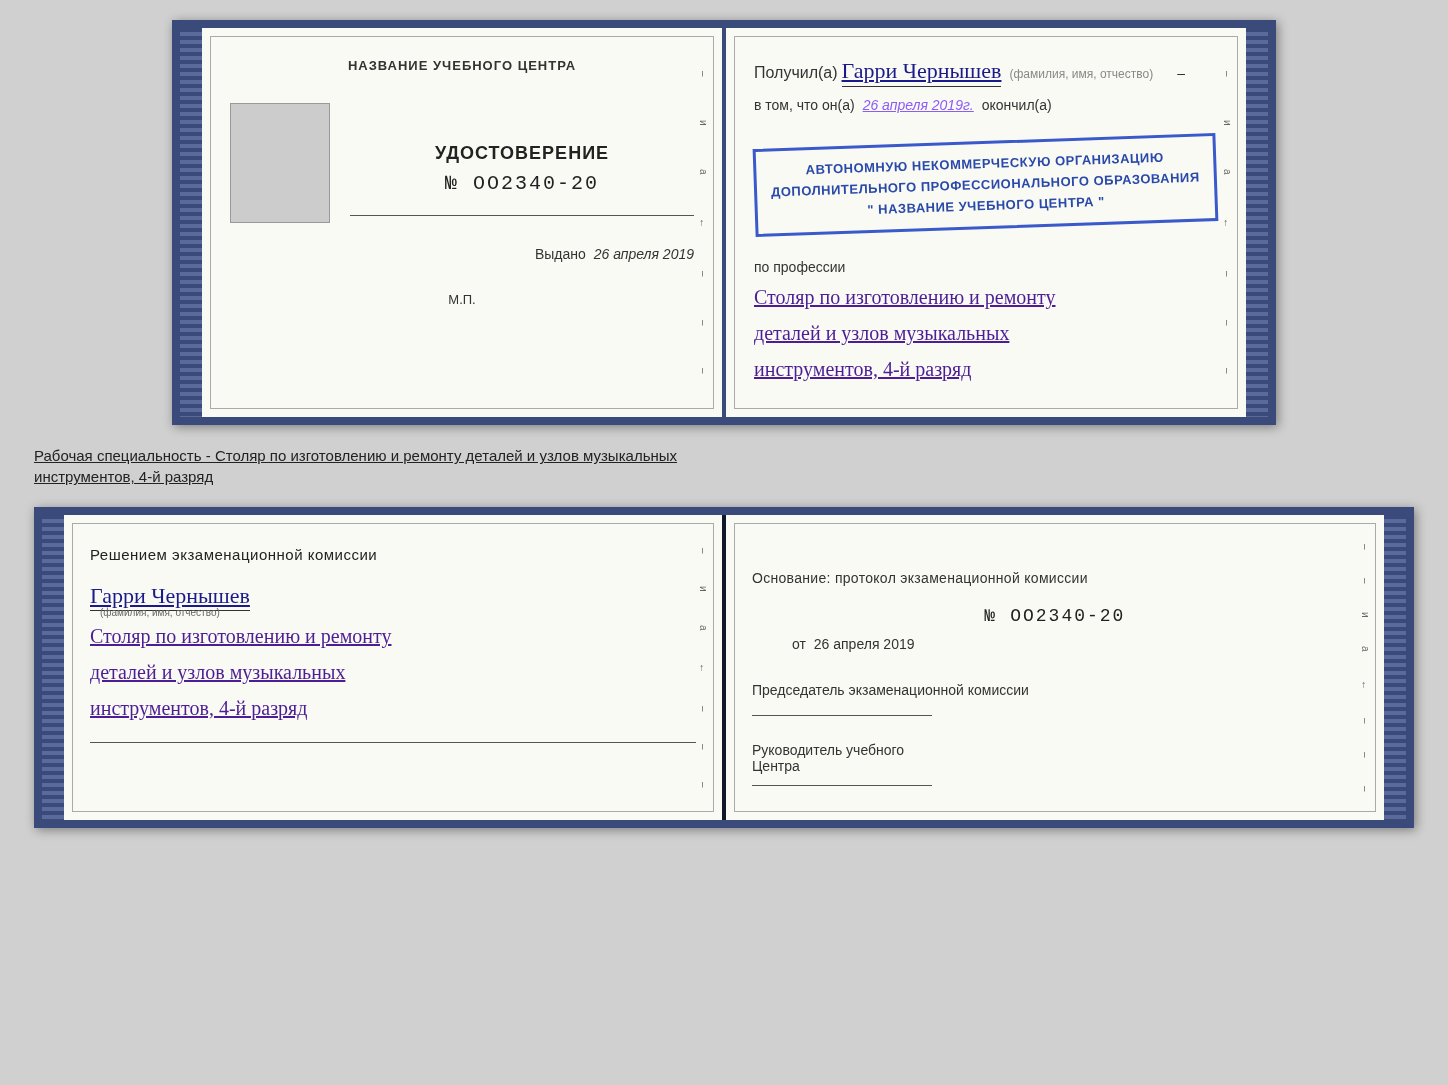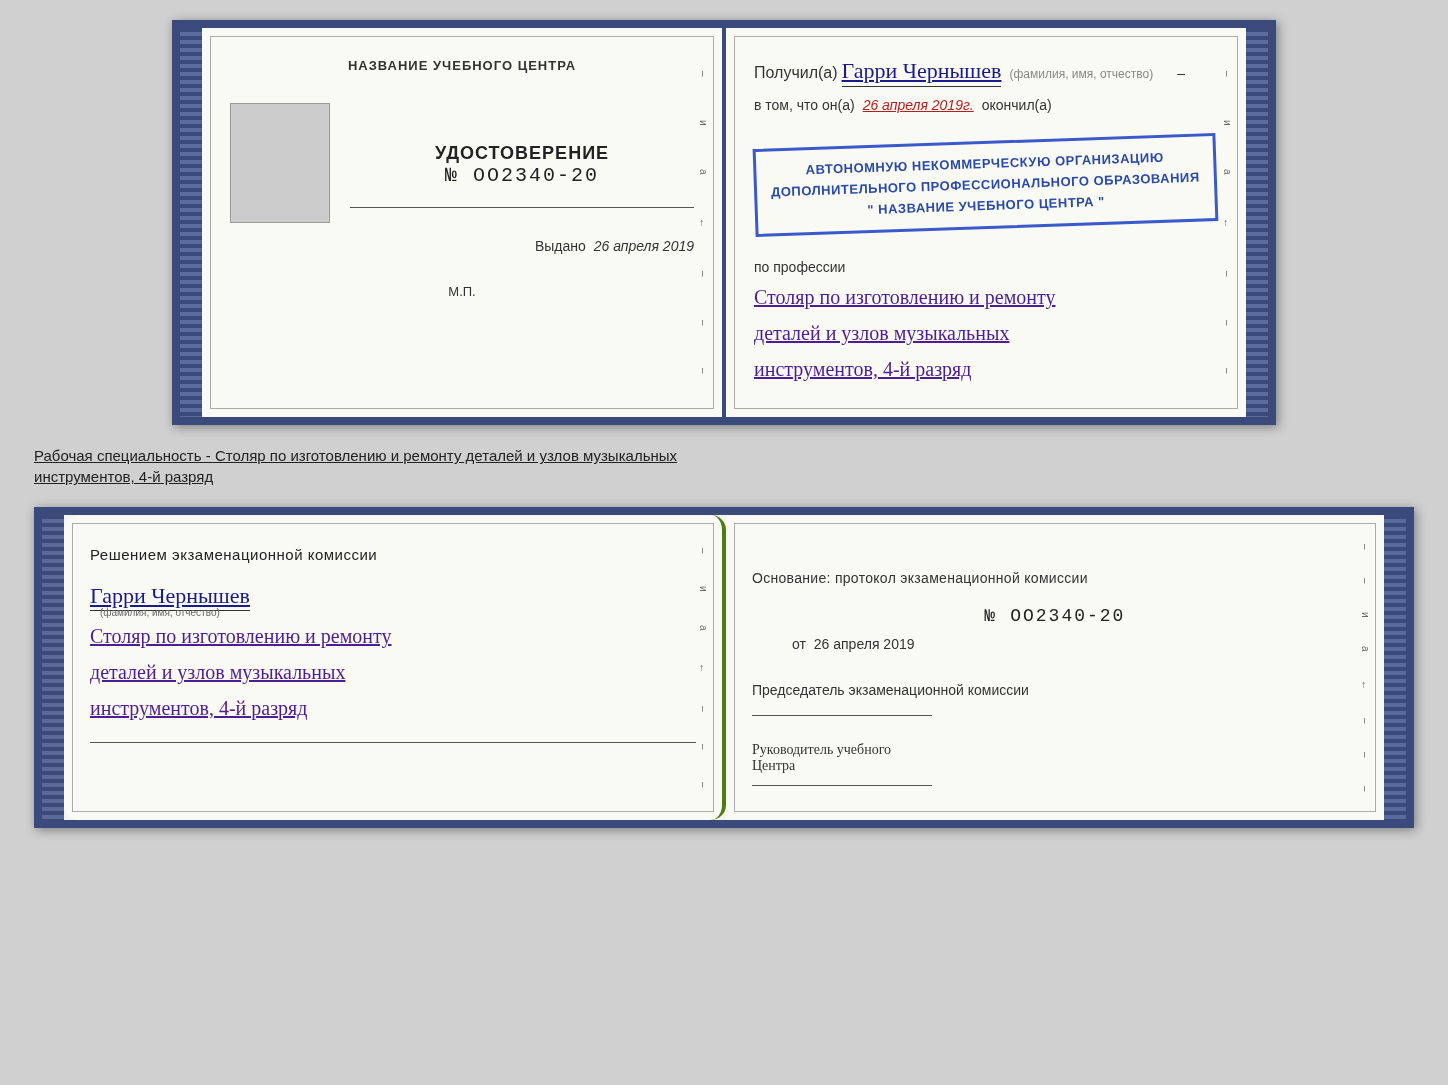--- a/index.html
+++ b/index.html
@@ -76,21 +76,21 @@
     }
 
     .cert-title {
       text-align: center;
       font-size: 18px;
       font-weight: bold;
       letter-spacing: 1px;
       color: #222;
       font-family: Arial, sans-serif;
       margin-top: 40px;
-      margin-bottom: 0;
+      margin-bottom: 8px;
     }
 
     .cert-number {
       text-align: center;
       font-size: 20px;
       color: #222;
       font-family: 'Courier New', monospace;
       letter-spacing: 2px;
       margin-bottom: 20px;
     }
@@ -135,21 +135,21 @@
       color: #666;
       font-family: Arial, sans-serif;
       text-align: center;
       margin-top: -2px;
     }
 
     .date-field {
       font-style: italic;
       font-family: Arial, sans-serif;
       font-size: 14px;
-      color: #b91c1c;
+      color: #8b5cf6;
     }
 
     .org-stamp {
       border: 3px solid #3a5acc;
       padding: 10px 14px;
       display: inline-block;
       margin: 10px 0;
       transform: rotate(-2deg);
       color: #2a4aaa;
     }
@@ -206,22 +206,21 @@
     }
 
     .bottom-left, .bottom-right {
       flex: 1;
       padding: 28px 26px;
       background: #fafaf5;
       position: relative;
     }
 
     .bottom-left {
-      border-right: 4px solid #4d7c0f;
-      border-radius: 15px;
+      border-right: 4px solid #0f172a;
     }
 
     .bottom-left::before, .bottom-right::before {
       content: '';
       position: absolute;
       top: 8px; left: 8px; right: 8px; bottom: 8px;
       border: 1px solid #aaa;
       pointer-events: none;
     }
 
@@ -421,21 +420,21 @@
       <span style="margin-left:4px;">26 апреля 2019</span>
     </div>
 
     <div style="margin-bottom:6px; font-size:14px; font-family:Arial,sans-serif; color:#333;">
       <span>Председатель экзаменационной комиссии</span>
     </div>
     <div style="margin-bottom:4px;">
       <span class="signature-line"></span>
     </div>
 
-    <div style="margin-top:20px; margin-bottom:0; font-size:14px; font-family:Liberation Serif, serif; color:#333;">
+    <div style="margin-top:20px; margin-bottom:0; font-size:14px; font-family:Liberation Sans, sans-serif; color:#333;">
       <span>Руководитель учебного</span><br>
       <span>Центра</span>
     </div>
     <div>
       <span class="signature-line"></span>
     </div>
 
     <div class="inner-side-marks">
       <span class="side-mark">–</span>
       <span class="side-mark">–</span>

